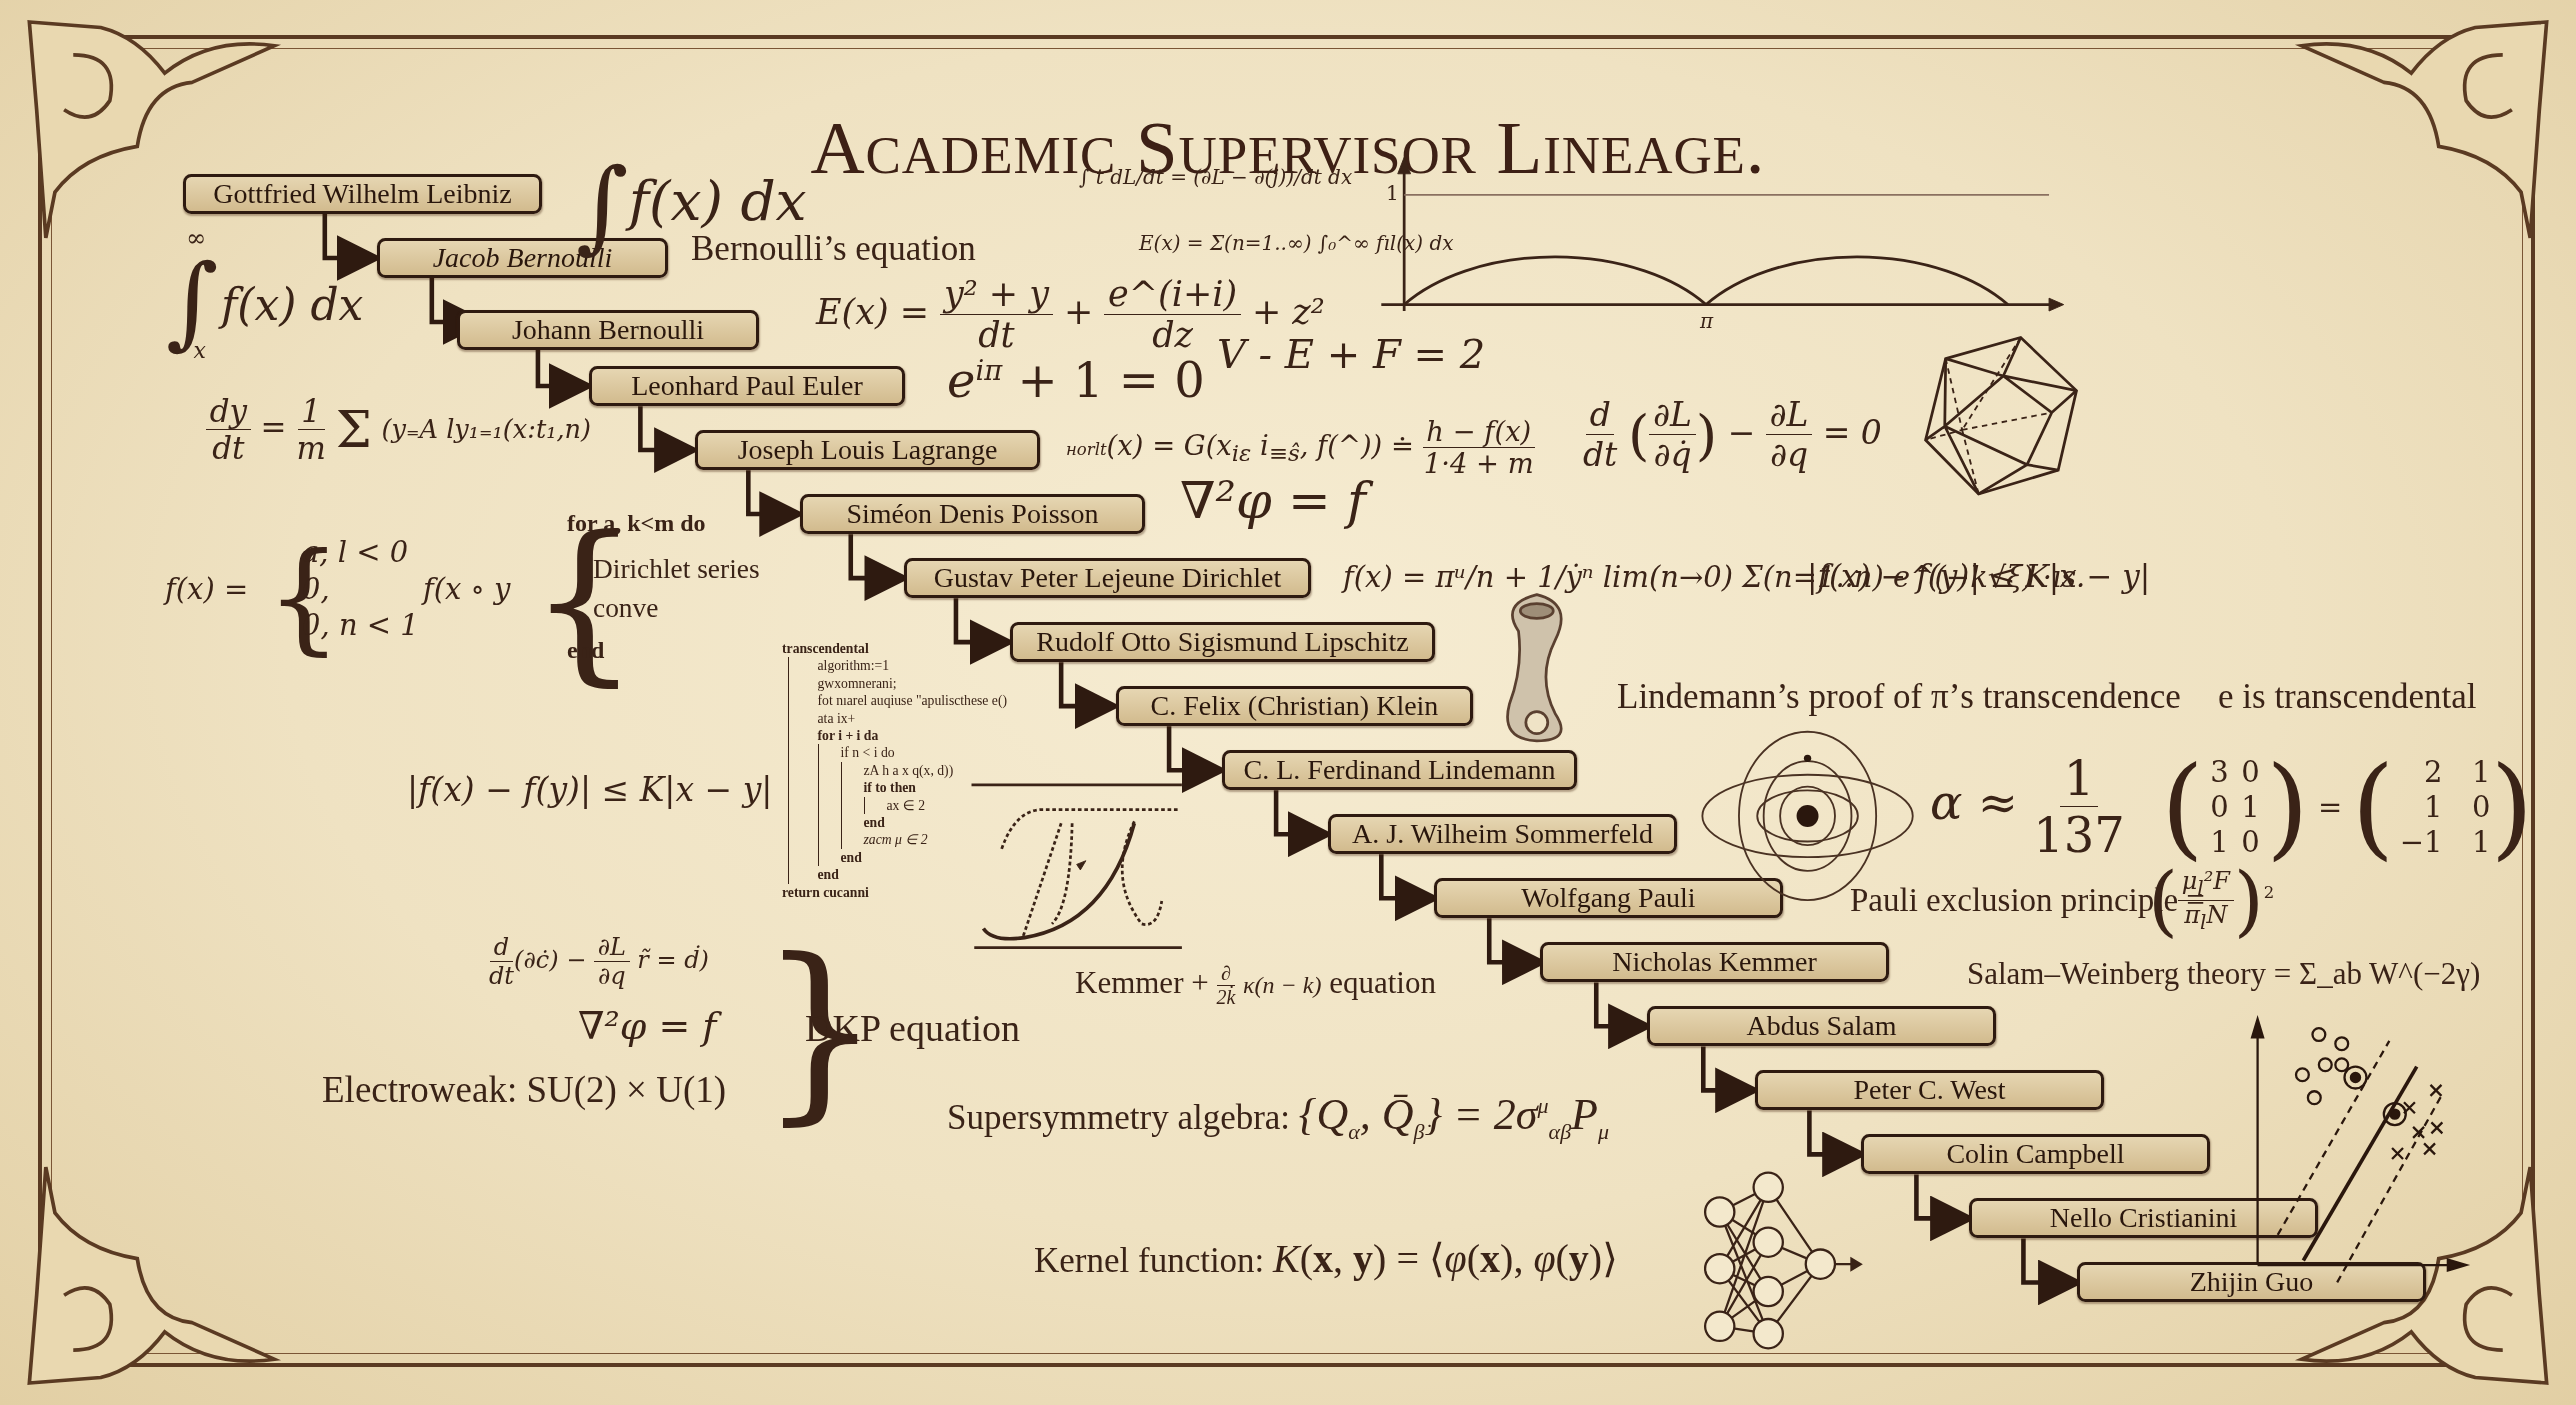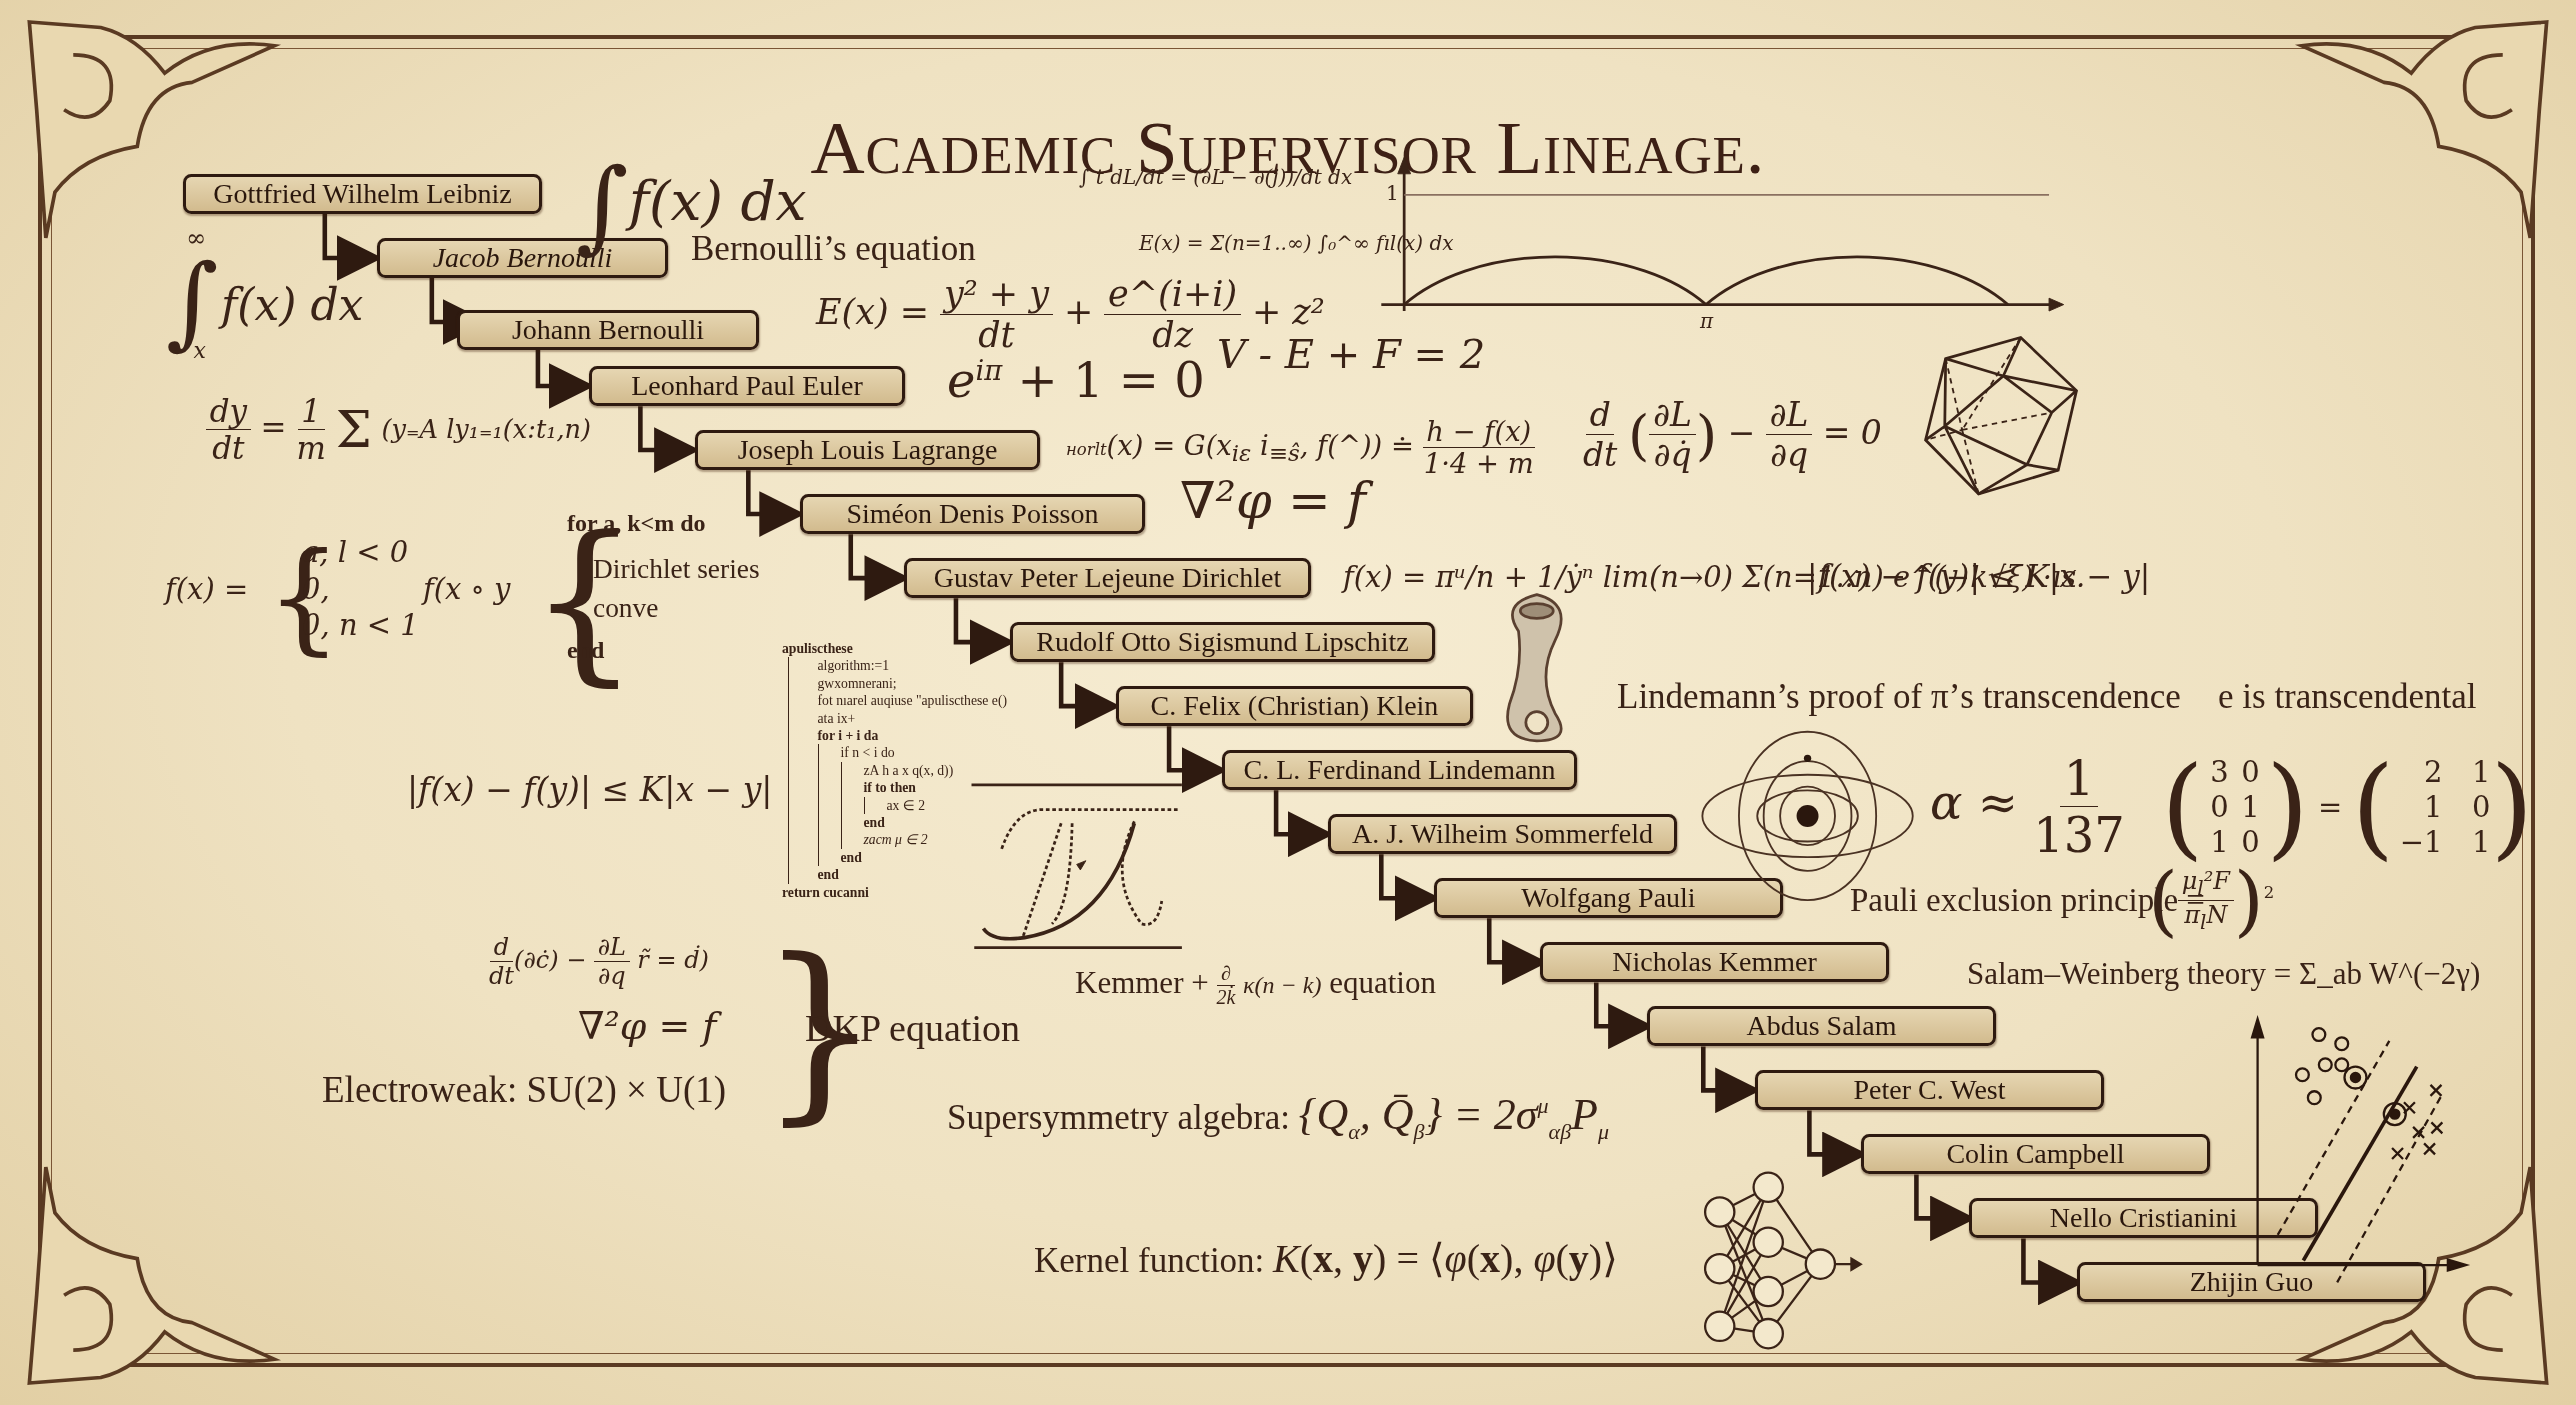--- a/index.html
+++ b/index.html
@@ -185,21 +185,21 @@
 <div class="m ls" style="left:567px;top:637px;font-size:24px;font-weight:bold;">end</div>
 
 <div class="m mi" style="left:1343px;top:560px;font-size:29px;">f(x) = πᵘ/n + 1/ẏⁿ lim(n→0) Σ(n=1..n) e^(−k√ξ) ·ıs.</div>
 <div class="m mi" style="left:1807px;top:558px;font-size:31px;">|f(x) − f(y)| ≤ K|x − y|</div>
 <div class="m mi" style="left:407px;top:770px;font-size:33px;">|f(x) − f(y)| ≤ K|x − y|</div>
 
 <div class="m ls" style="left:1617px;top:677px;font-size:35px;">Lindemann’s proof of π’s transcendence</div>
 <div class="m ls" style="left:2218px;top:677px;font-size:35px;text-align:center;">e is transcendental</div>
 
 <div class="code" style="left:782px;top:640px;">
-  <div style="font-weight:bold;">apuliscthese</div>
+  <div style="font-weight:bold;">transcendental</div>
   <div style="padding-left:29px;border-left:0.9px solid #3a2317;margin-left:5.5px;">
     <div>algorithm:=1</div>
     <div>gwxomnerani;</div>
     <div>fot nıarel auqiuse "apuliscthese e()</div>
     <div>ata ix+</div>
     <div style="font-weight:bold;">for i + i da</div>
     <div style="padding-left:22px;border-left:0.9px solid #3a2317;">
       <div>if n &lt; i do</div>
       <div style="padding-left:22px;border-left:0.9px solid #3a2317;">
         <div>zA h a x q(x, d))</div>

